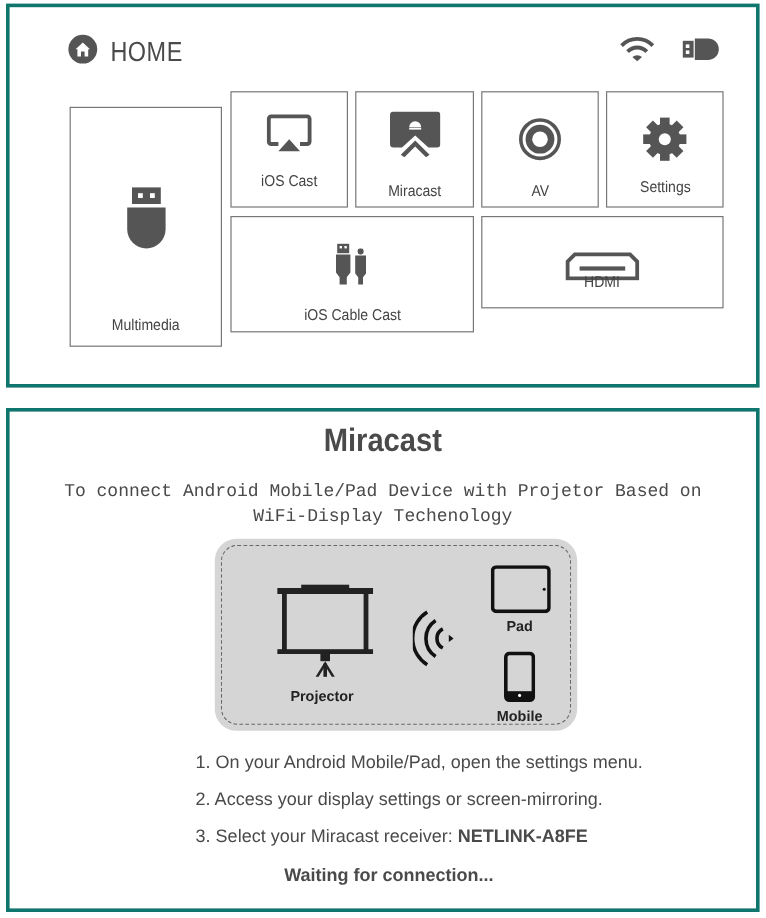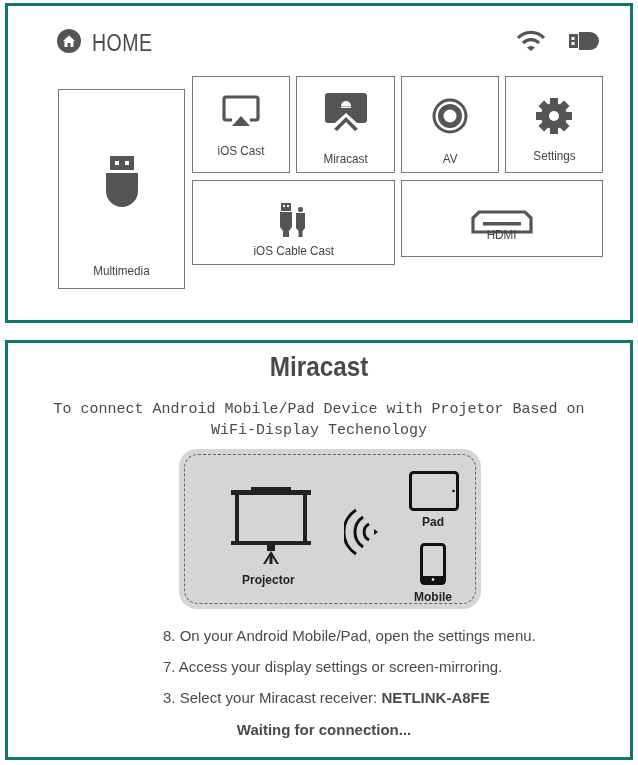--- a/index.html
+++ b/index.html
@@ -108,21 +108,21 @@
             <rect x="-4" y="-18" width="8" height="36" transform="rotate(90)"></rect>
             <rect x="-4" y="-18" width="8" height="36" transform="rotate(135)"></rect>
             <circle r="13"></circle>
           </g>
           <circle cx="19" cy="19" r="5" fill="#fff"></circle>
         </svg>
     </span>
     <span class="tile-label">Settings</span>
   </div>
 
-  <div class="tile" style="left:184px;top:174px;width:203px;height:85px;padding-bottom:6px;">
+  <div class="tile" style="left:184px;top:174px;width:203px;height:97px;padding-bottom:6px;">
     <span class="ic" style="top:22px">
       <svg width="28" height="36" viewBox="0 0 28 36">
           <rect x="1" y="0" width="10" height="8" fill="#555"></rect>
           <rect x="3" y="2" width="2" height="2" fill="#fff"></rect>
           <rect x="7" y="2" width="2" height="2" fill="#fff"></rect>
           <path d="M0 9 L12 9 L12 24 L9 28 L9 34 L3 34 L3 28 L0 24 Z" fill="#555"></path>
           <rect x="18" y="4" width="5" height="5" rx="2" fill="#555"></rect>
           <path d="M16 10 L25 10 L25 25 L22.5 28 L22.5 34 L18.5 34 L18.5 28 L16 25 Z" fill="#555"></path>
         </svg>
     </span>
@@ -182,18 +182,18 @@
       <svg width="26" height="42" viewBox="0 0 26 42">
           <rect x="1.5" y="1.5" width="23" height="39" rx="3" stroke="#111" stroke-width="3" fill="none"></rect>
           <rect x="1.5" y="33" width="23" height="7.5" fill="#111"></rect>
           <circle cx="13" cy="36.5" r="1.3" fill="#fff"></circle>
         </svg>
     </span>
     <span class="dlabel" style="left:235px;top:141px">Mobile</span>
   </div>
 
   <div class="steps">
-    <div class="step">8. On your Android Mobile/Pad, open the settings menu.</div>
-    <div class="step">7. Access your display settings or screen-mirroring.</div>
+    <div class="step">1. On your Android Mobile/Pad, open the settings menu.</div>
+    <div class="step">2. Access your display settings or screen-mirroring.</div>
     <div class="step"><span>3. Select your Miracast receiver: </span><span class="bold">NETLINK-A8FE</span></div>
   </div>
   <div class="waiting">Waiting for connection...</div>
 </div>
 
 </body></html>

